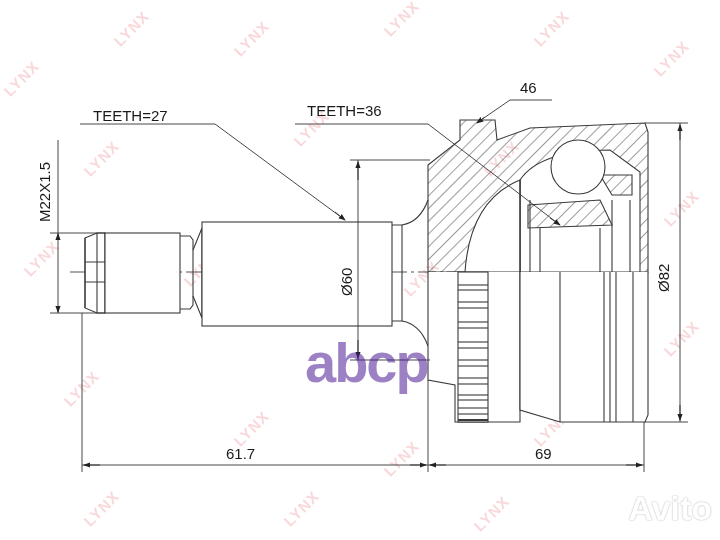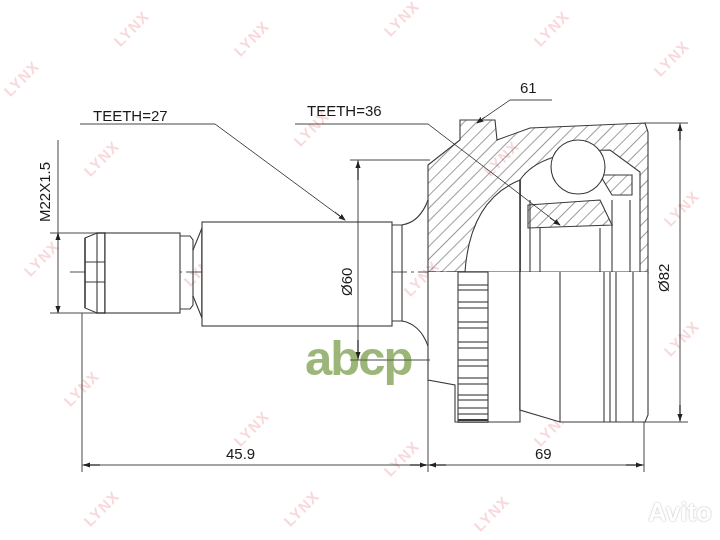--- a/index.html
+++ b/index.html
@@ -3,23 +3,23 @@
 <meta charset="utf-8">
 <style>
   html, body { margin: 0; padding: 0; background: #ffffff; }
   body { width: 720px; height: 540px; position: relative; overflow: hidden;
          font-family: "Liberation Sans", sans-serif; }
   #stage { position: absolute; left: 0; top: 0; width: 720px; height: 540px; }
   .lbl { position: absolute; color: #1a1a1a; font-size: 15px; line-height: 1; white-space: nowrap; }
   .vert { transform-origin: left top; transform: rotate(-90deg); }
   .wm { position: absolute; color: #f3b9be; font-weight: bold; font-size: 15px; opacity: .55;
         transform: rotate(-45deg); letter-spacing: 1px; }
-  .wm-logo { position: absolute; color: #4d7c0f; font-size: 49px; font-weight: bold; opacity: .55;
+  .wm-logo { position: absolute; color: #4c1d95; font-size: 56px; font-weight: bold; opacity: .55;
              letter-spacing: -2px; }
-  .avito { position: absolute; right: 8px; bottom: 12px; color: #ffffff; font-size: 26px;
+  .avito { position: absolute; right: 8px; bottom: 12px; color: #ffffff; font-size: 34px;
            font-weight: bold; text-shadow: 0 0 2px #c8c8c8, 0 0 1px #b0b0b0; }
 </style>
 </head>
 <body>
 
 <div id="stage">
 
   <div>
     <span class="wm" style="left:0px;top:70px">LYNX</span>
     <span class="wm" style="left:110px;top:20px">LYNX</span>
@@ -156,22 +156,22 @@
       <line x1="335" y1="212" x2="345" y2="220" marker-end="url(#arr)"></line>
       <polyline points="295,124 428,124 560,225"></polyline>
       <line x1="550" y1="218" x2="560" y2="225" marker-end="url(#arr)"></line>
       <polyline points="552,100 510,100 478,122"></polyline>
       <line x1="485" y1="117" x2="477" y2="123" marker-end="url(#arr)"></line>
     </g>
   </svg>
 
   <span class="lbl" style="left:93px;top:108px">TEETH=27</span>
   <span class="lbl" style="left:307px;top:103px">TEETH=36</span>
-  <span class="lbl" style="left:520px;top:80px">61</span>
+  <span class="lbl" style="left:520px;top:80px">46</span>
   <span class="lbl vert" style="left:37px;top:222px">M22X1.5</span>
   <span class="lbl vert" style="left:339px;top:296px">Ø60</span>
   <span class="lbl vert" style="left:656px;top:292px">Ø82</span>
-  <span class="lbl" style="left:226px;top:446px">45.9</span>
+  <span class="lbl" style="left:226px;top:446px">61.7</span>
   <span class="lbl" style="left:535px;top:446px">69</span>
 
   <span class="wm-logo" style="left:305px;top:330px">abcp</span>
   <span class="avito">Avito</span>
 </div>
 
 </body></html>

